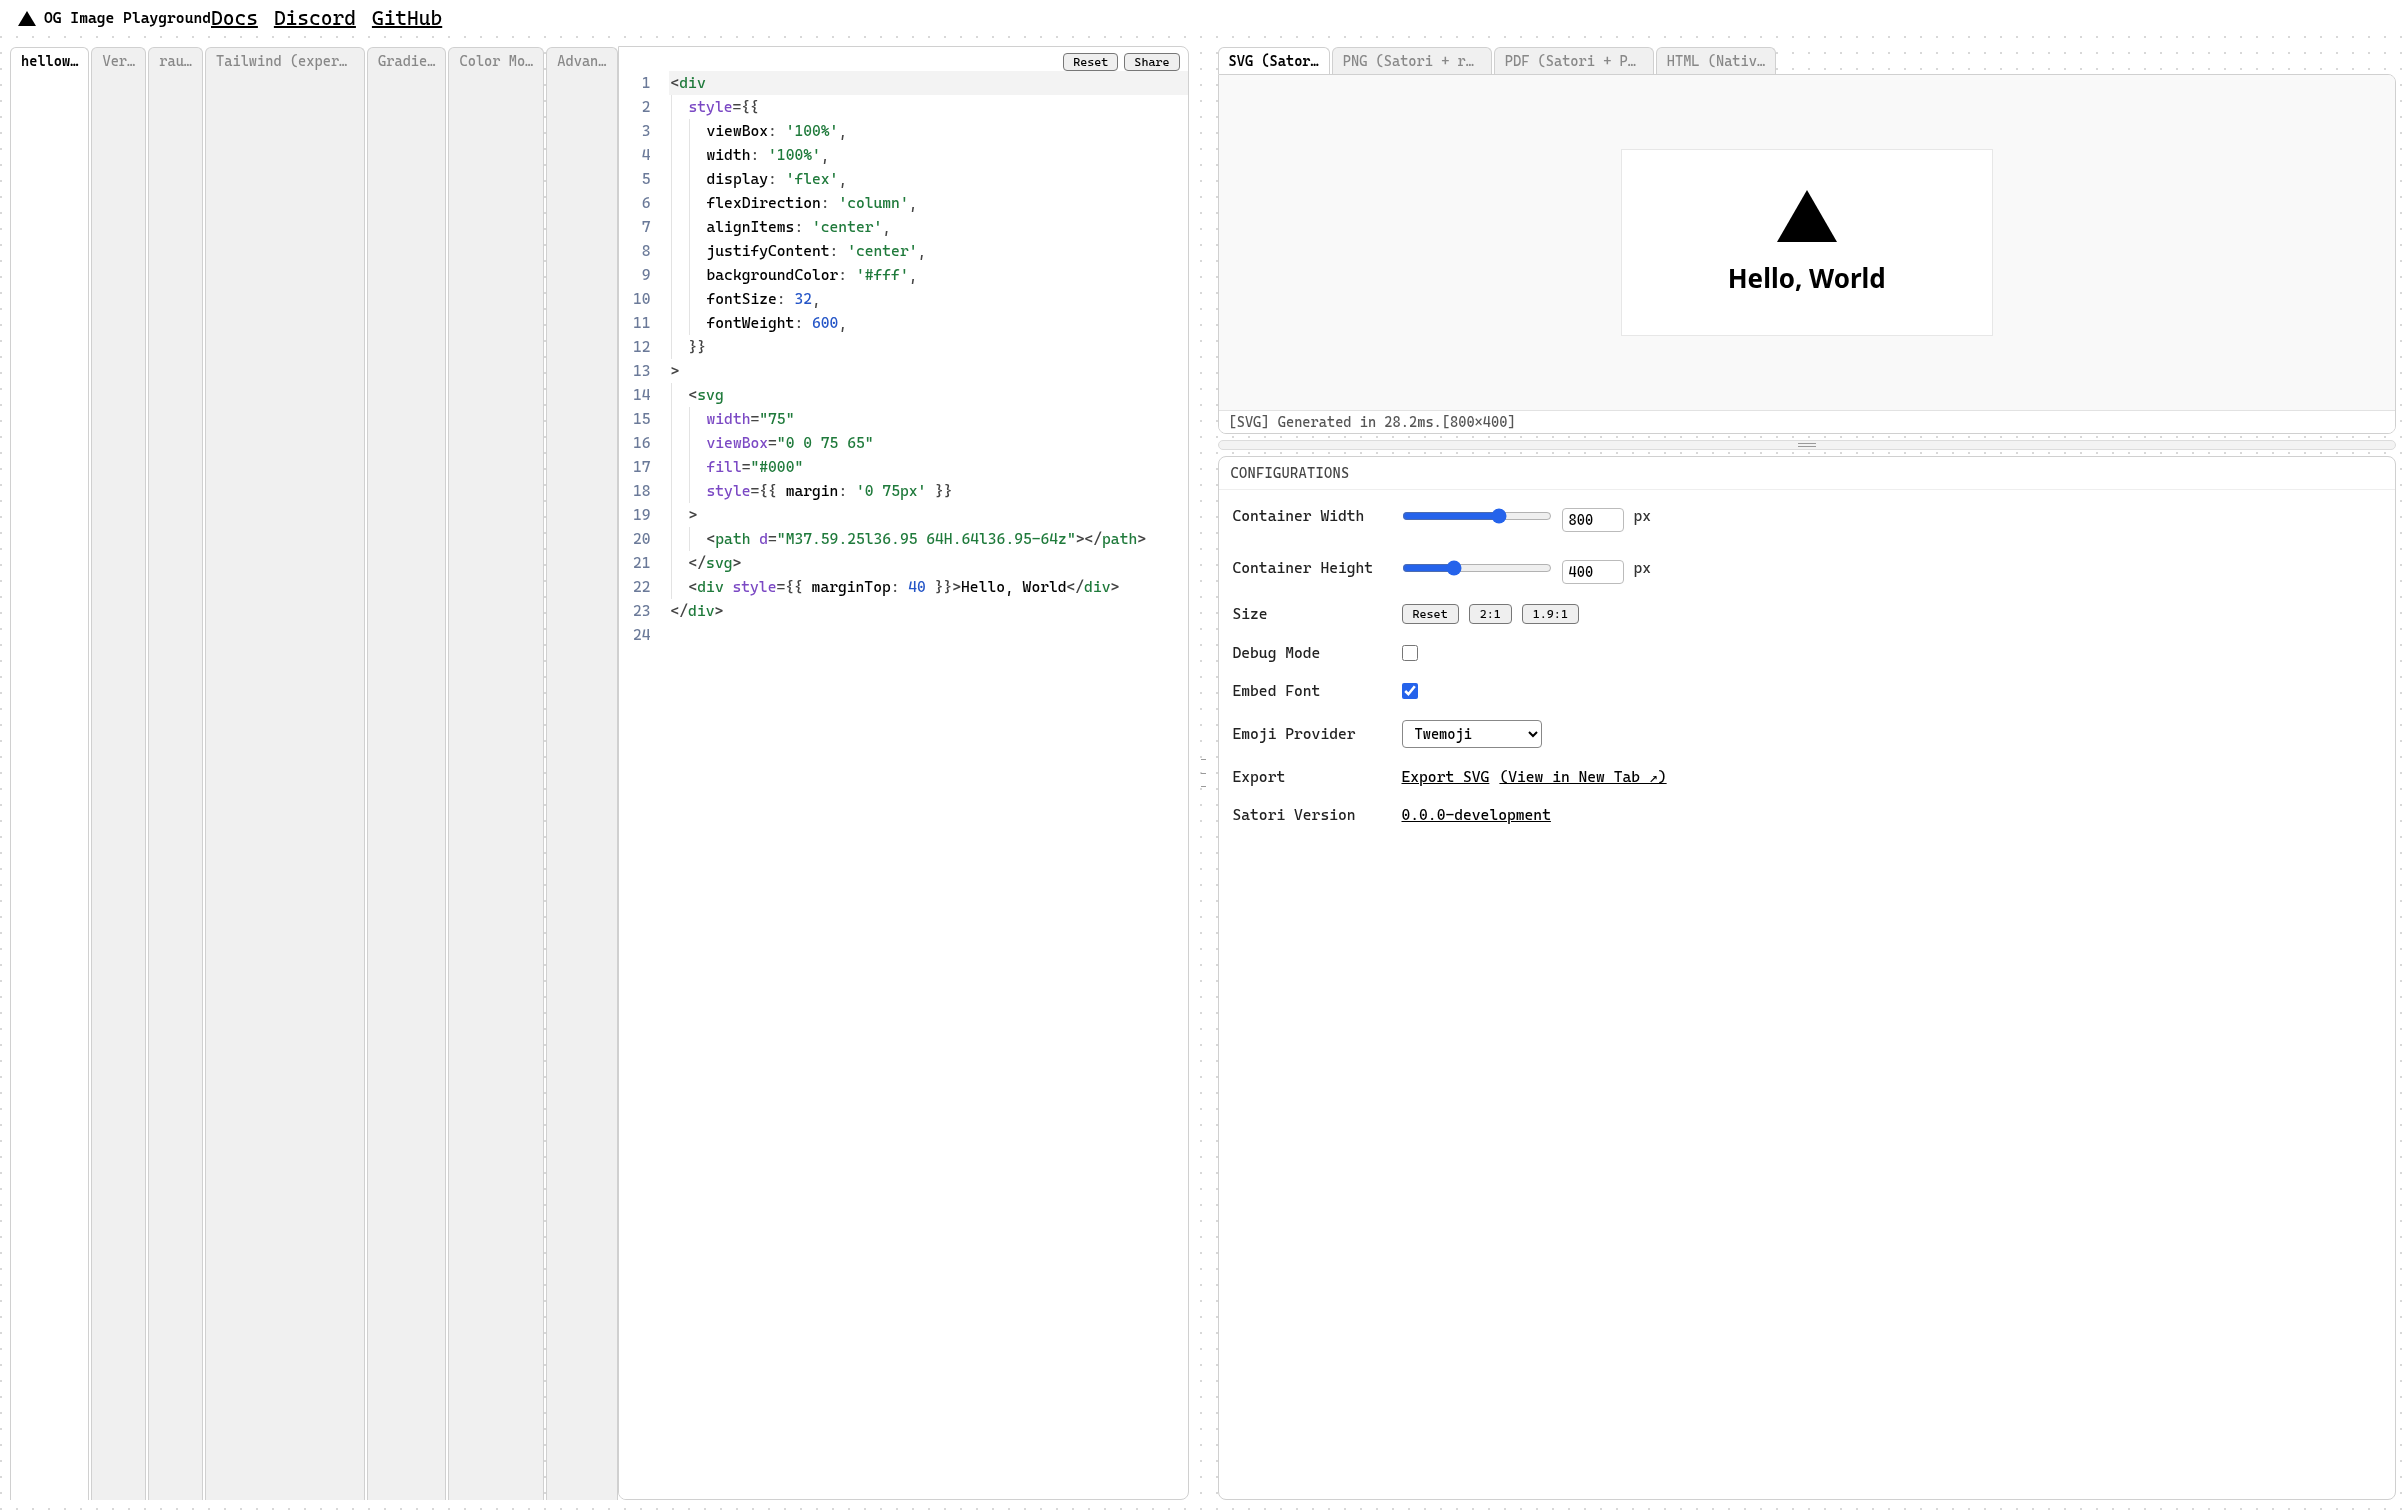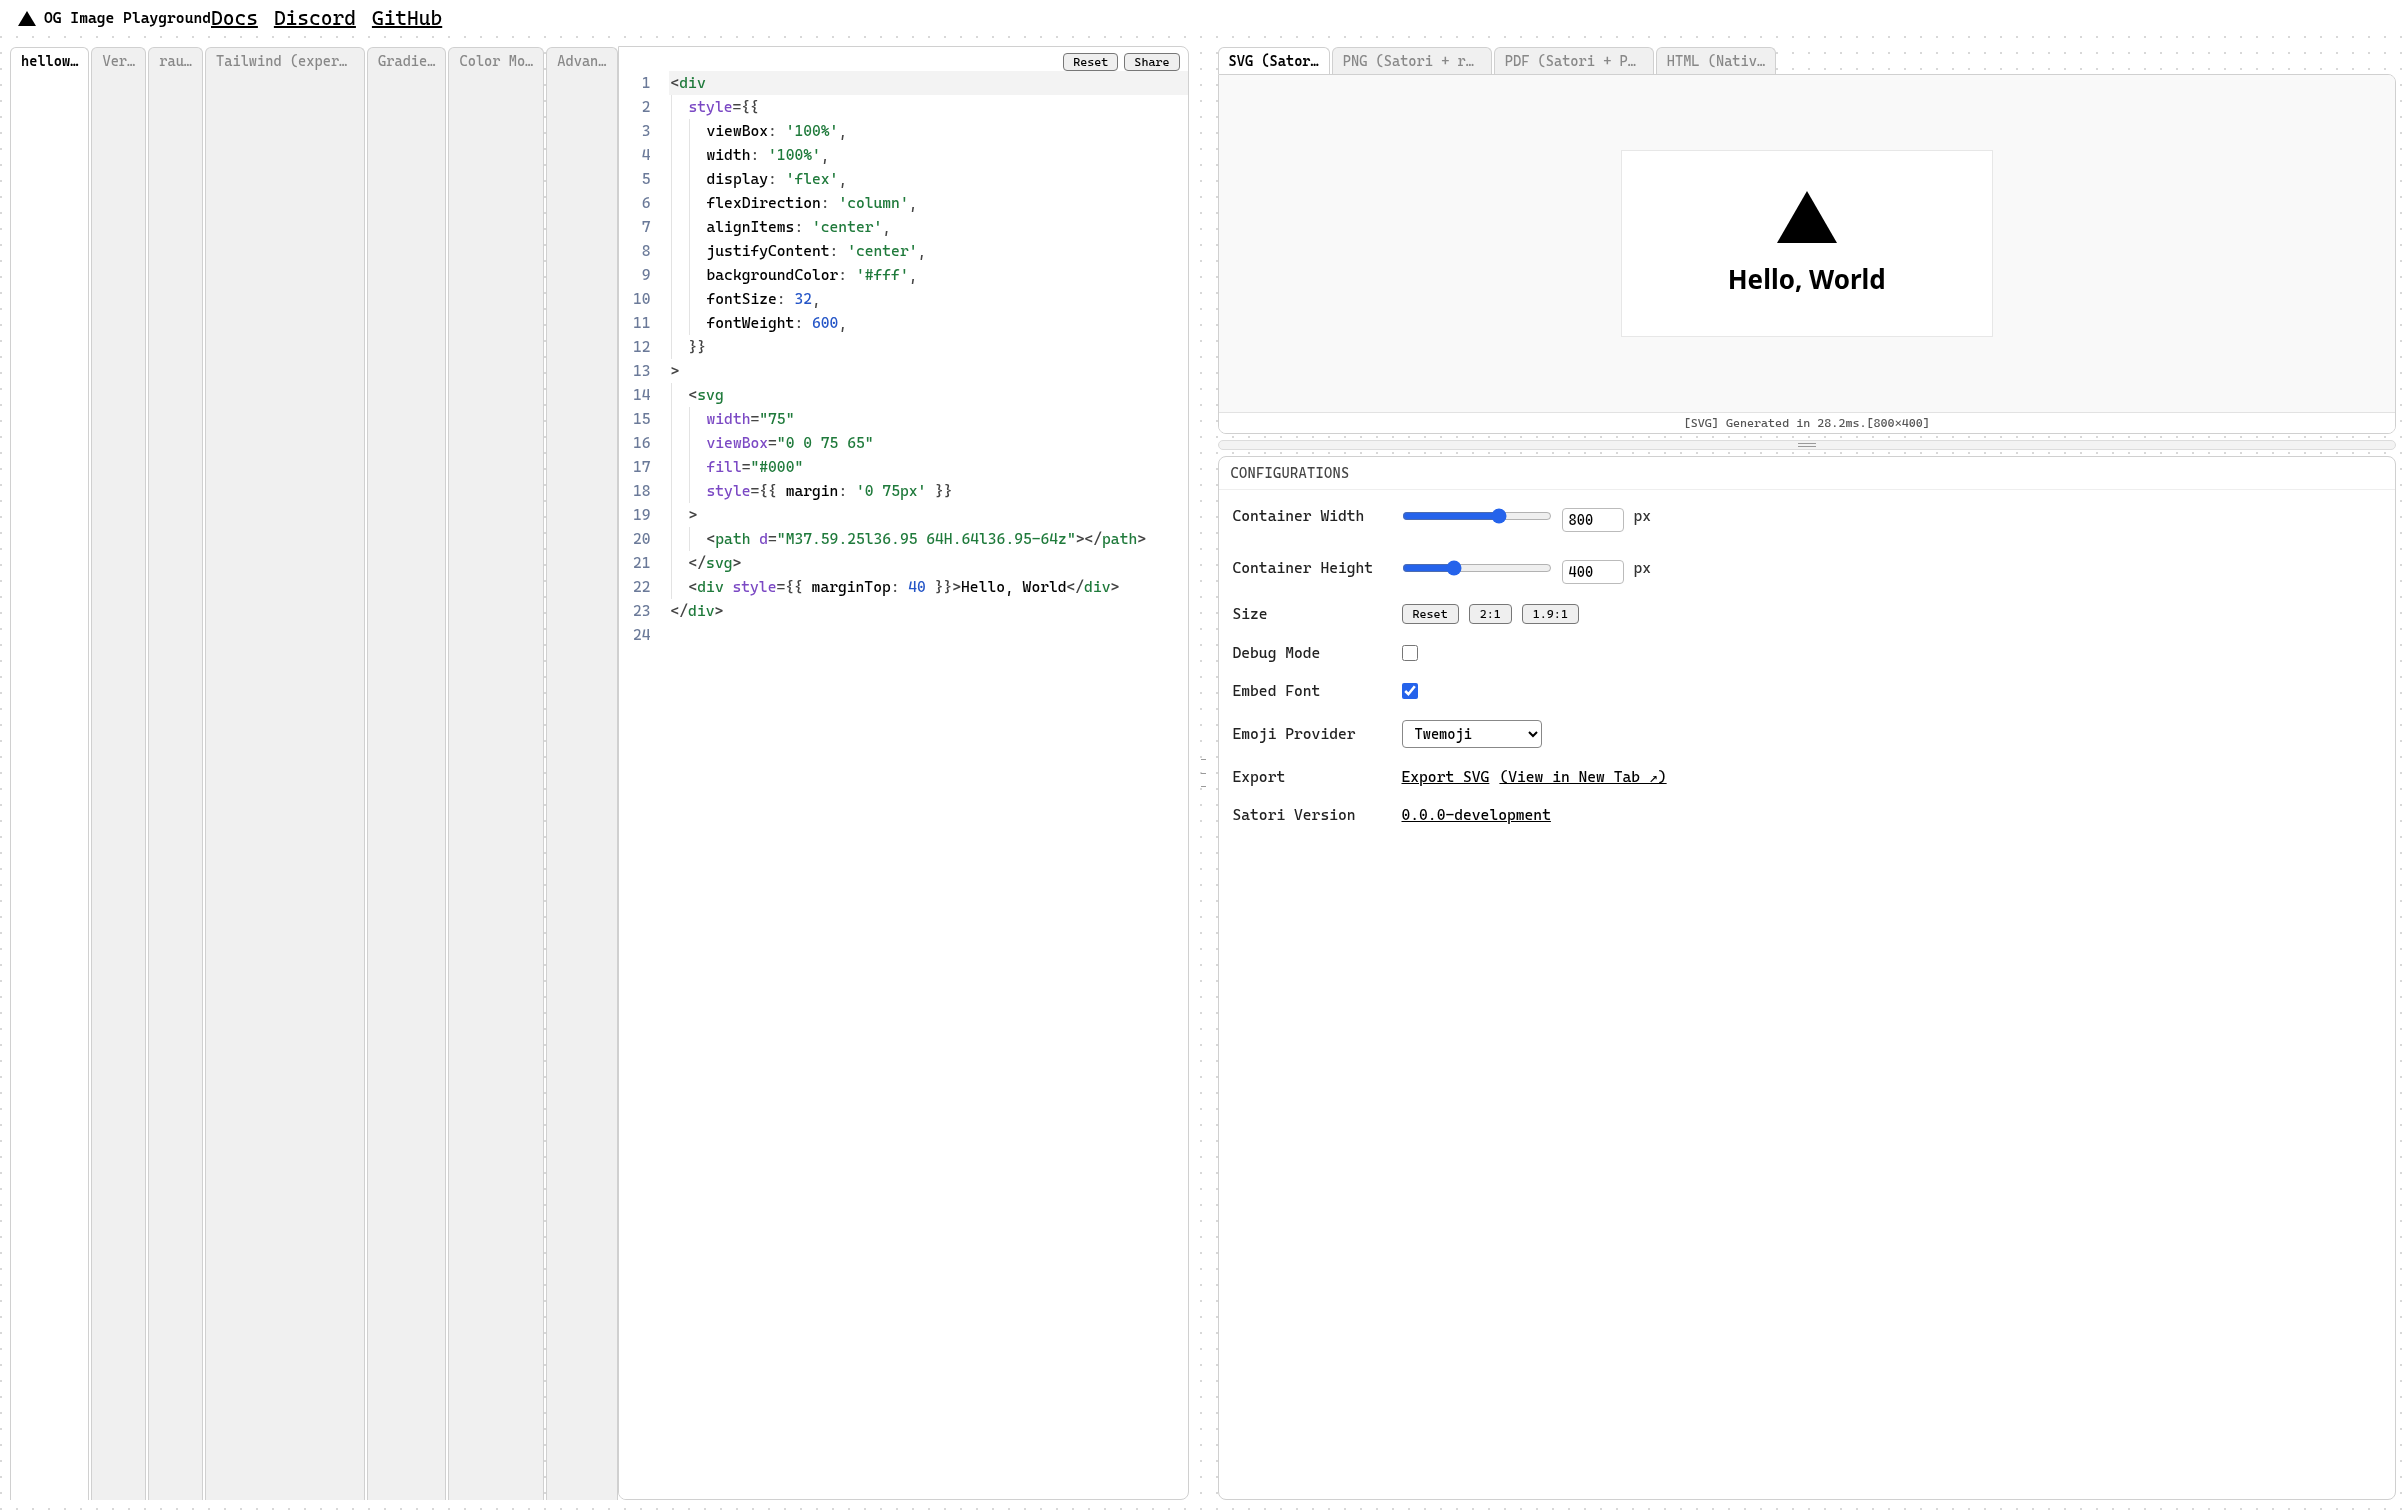--- a/index.html
+++ b/index.html
@@ -182,24 +182,24 @@
 .preview-canvas .txt {
   font-family: -apple-system, system-ui, sans-serif;
   font-weight: 700;
   font-size: 26px;
   margin-top: 18px;
 }
 .preview-status {
   border-top: 1px solid #e2e2e2;
   background: #fff;
   padding: 3px 10px;
-  font-size: 12px;
+  font-size: 14px;
   color: #555;
   display: flex;
-  justify-content: center;
+  justify-content: flex-start;
 }
 .resizer-h {
   height: 10px;
   background: #f3f3f3;
   border: 1px solid #dcdcdc;
   border-radius: 6px;
   margin: 6px 0;
   display: flex;
   align-items: center;
   justify-content: center;

